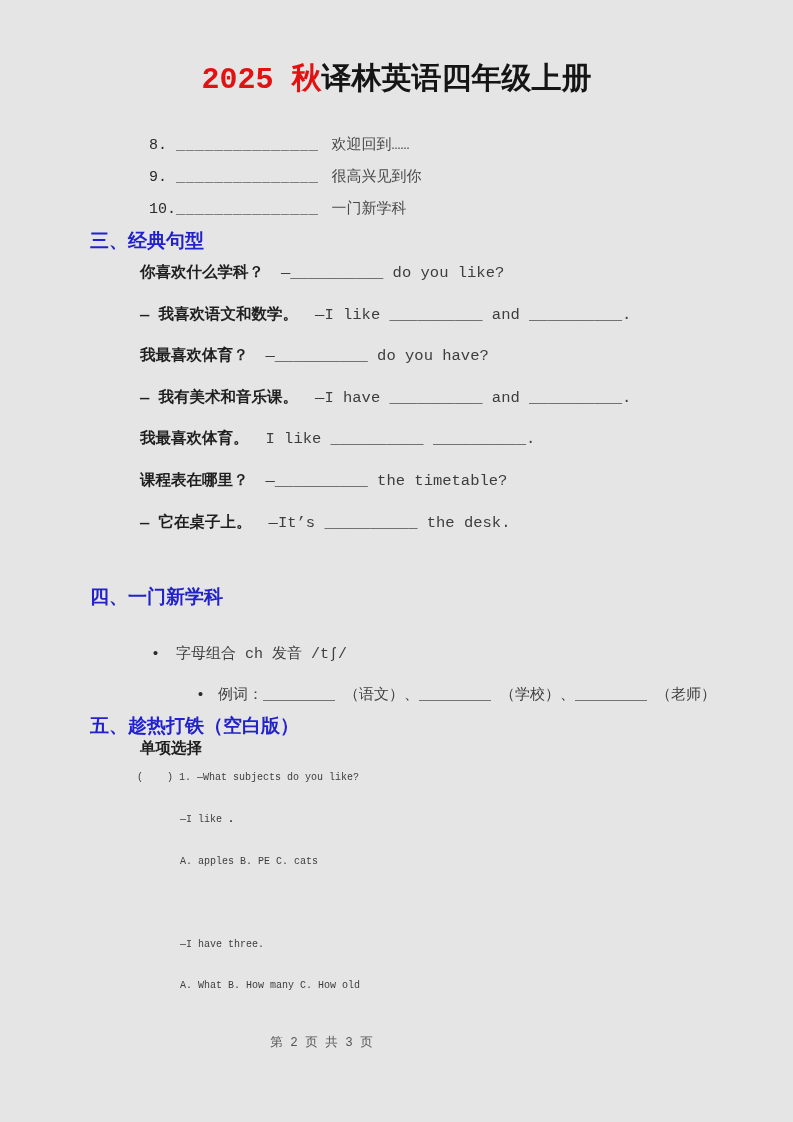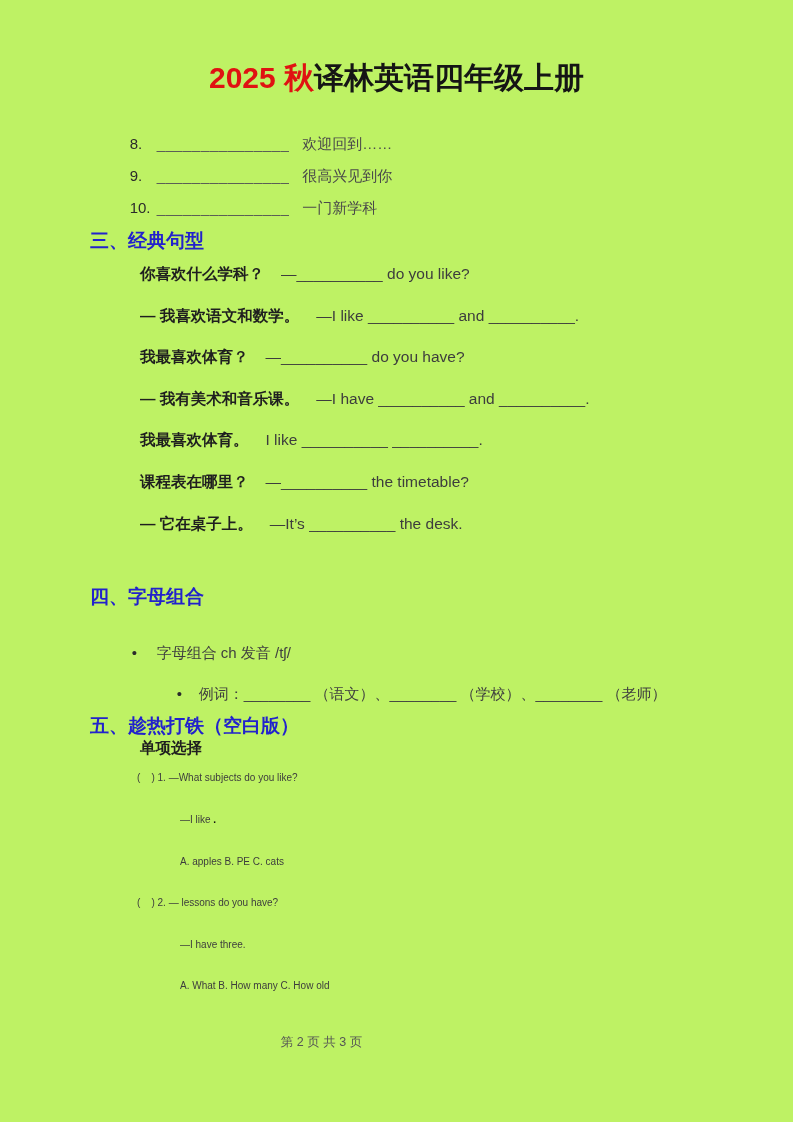--- a/index.html
+++ b/index.html
@@ -1,21 +1,21 @@
 <!DOCTYPE html>
 <html><head>
 <meta charset="utf-8">
 <style>
   html, body { margin: 0; padding: 0; background: #ffffff; }
   .page {
     position: relative;
     width: 793px;
     height: 1122px;
-    background: #bef264;
-    font-family: Liberation Sans, sans-serif;
+    background: #e5e5e5;
+    font-family: Liberation Mono, monospace;
     color: #333333;
     overflow: hidden;
   }
   .abs { position: absolute; }
 
   
   .title {
     top: 58px; left: 0; width: 793px;
     text-align: center;
     font-size: 30px;
@@ -103,35 +103,34 @@
   <div class="abs section-heading" style="top:228px;">三、经典句型</div>
 
   <div class="abs sentence" style="top:265px;"><span class="cn">你喜欢什么学科？</span><span class="en">—__________ do you like?</span></div>
   <div class="abs sentence" style="top:307px;"><span class="cn">— 我喜欢语文和数学。</span><span class="en">—I like __________ and __________.</span></div>
   <div class="abs sentence" style="top:348px;"><span class="cn">我最喜欢体育？</span><span class="en">—__________ do you have?</span></div>
   <div class="abs sentence" style="top:390px;"><span class="cn">— 我有美术和音乐课。</span><span class="en">—I have __________ and __________.</span></div>
   <div class="abs sentence" style="top:431px;"><span class="cn">我最喜欢体育。</span><span class="en">I like __________ __________.</span></div>
   <div class="abs sentence" style="top:473px;text-align:right;"><span class="cn">课程表在哪里？</span><span class="en">—__________ the timetable?</span></div>
   <div class="abs sentence" style="top:515px;"><span class="cn">— 它在桌子上。</span><span class="en">—It’s __________ the desk.</span></div>
 
-  <div class="abs section-heading" style="top:584px;">四、字母组合</div>
+  <div class="abs section-heading" style="top:584px;">四、一门新学科</div>
 
   <div class="abs bullet-row" style="top:627px; left:115px;">
     <span class="dot" style="width:25px;">•</span><span>字母组合 ch 发音 /tʃ/</span>
   </div>
   <div class="abs bullet-row" style="top:668px; left:160px;">
     <span class="dot" style="width:22px;">•</span><span>例词：________ （语文）、________ （学校）、________ （老师）</span>
   </div>
 
   <div class="abs section-heading" style="top:713px;">五、趁热打铁（空白版）</div>
   <div class="abs subheading" style="top:738px;">单项选择</div>
 
   <div class="abs q-line" style="top:772px; left:137px;">(&nbsp;&nbsp;&nbsp;&nbsp;) 1. —What subjects do you like?</div>
   <div class="abs q-line" style="top:814px; left:180px;"><span>—I like</span><span class="bold-dot"> .</span></div>
   <div class="abs q-line" style="top:856px; left:180px;">A. apples B. PE C. cats</div>
 
-  <div class="abs q-line" style="top:897px; left:137px;">(&nbsp;&nbsp;&nbsp;&nbsp;) 2. — lessons do you have?</div>
   <div class="abs q-line" style="top:939px; left:180px;"><span>—I have three.</span><span class="bold-dot"></span></div>
   <div class="abs q-line" style="top:980px; left:180px;">A. What B. How many C. How old</div>
 
   <div class="abs footer">第 2 页 共 3 页</div>
 
 </div>
 
 </body></html>

